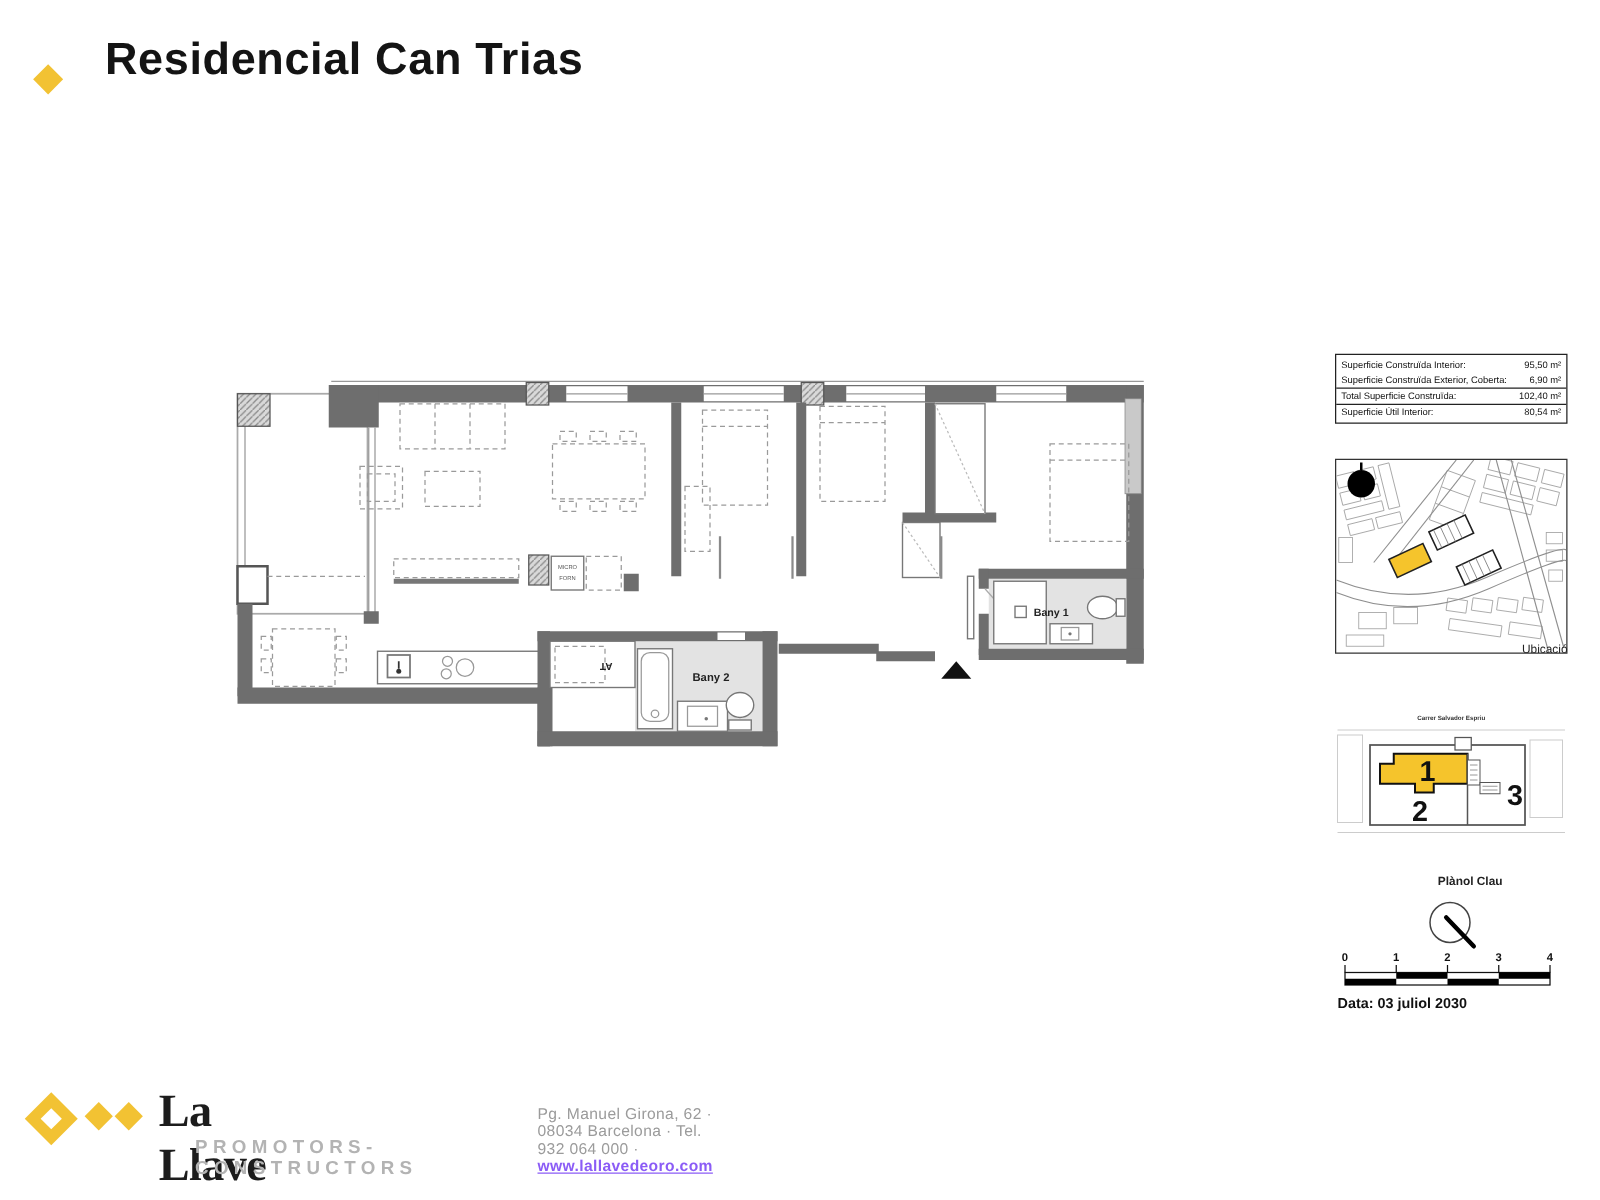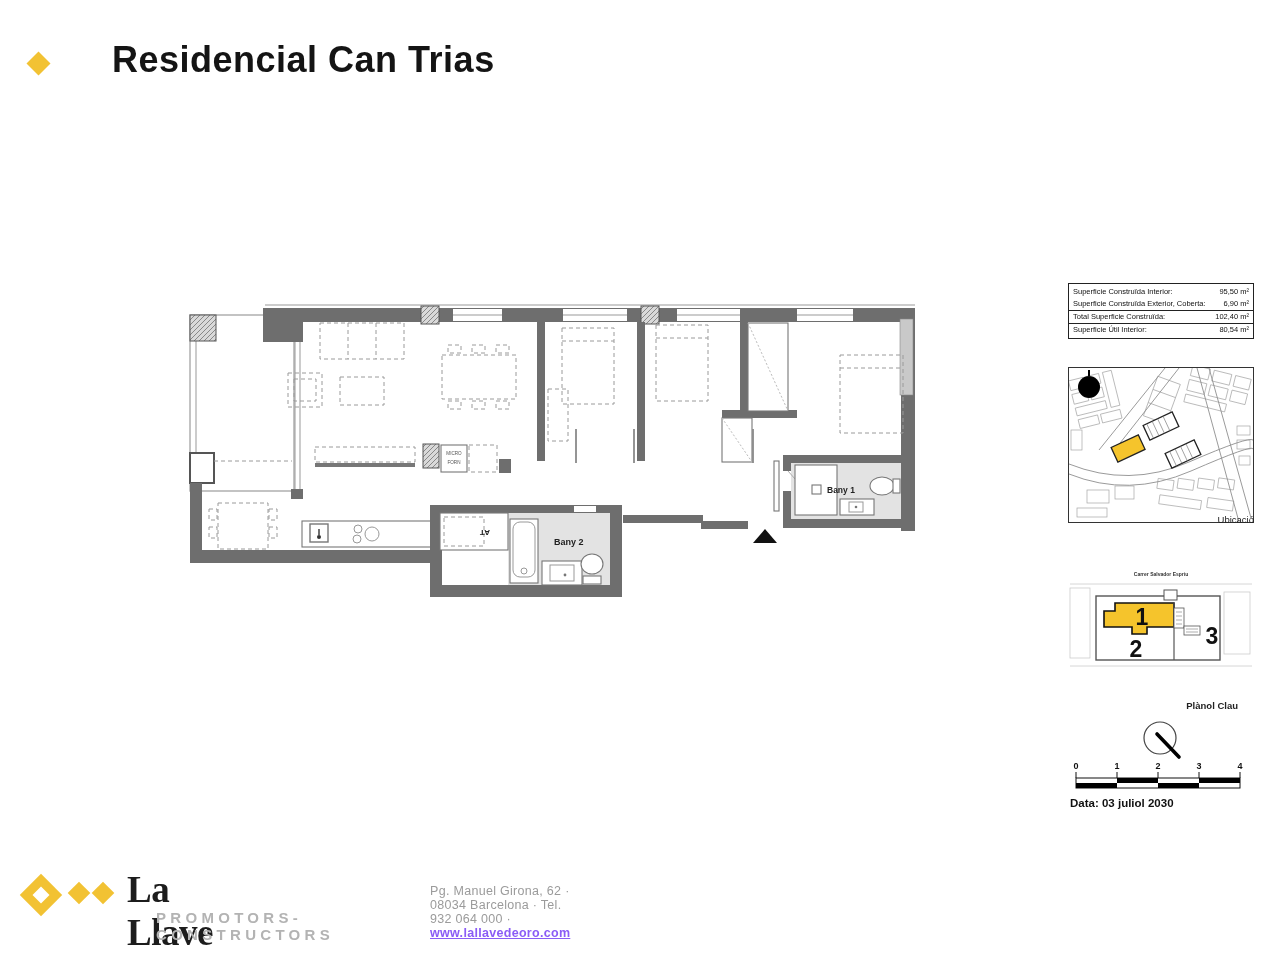--- a/index.html
+++ b/index.html
@@ -44,21 +44,21 @@
   .addr{font-size:12.5px;color:#9b9b9b;font-weight:500;letter-spacing:.3px;}
   .addr b{color:#8b5cf6;text-decoration:underline;}
   text{font-family:"Liberation Sans",sans-serif;}
 </style>
 </head>
 <body>
 
 <div class="page">
 
   <div class="abs title-diamond" style="left:30px;top:55px;"></div>
-  <div class="abs page-title" style="left:84px;top:39px;margin-left:28px;">Residencial Can Trias</div>
+  <div class="abs page-title" style="left:84px;top:26px;">Residencial Can Trias</div>
 
 
   <div class="abs stable" style="left:1068px;top:283px;">
     <div class="row">
         <span>Superficie Construïda Interior:</span>
         <span>95,50 m²</span>
       </div>
     <div class="row sep">
         <span>Superficie Construïda Exterior, Coberta:</span>
         <span>6,90 m²</span>
@@ -168,21 +168,21 @@
         <line x1="108" y1="58" x2="114" y2="58" stroke="#777" stroke-width="0.6"></line>
         <line x1="108" y1="62" x2="114" y2="62" stroke="#777" stroke-width="0.6"></line>
       <rect x="116" y="64" width="16" height="9" fill="#fff" stroke="#555" stroke-width="0.8"></rect>
       <line x1="118" y1="67" x2="130" y2="67" stroke="#777" stroke-width="0.6"></line>
         <line x1="118" y1="70" x2="130" y2="70" stroke="#777" stroke-width="0.6"></line>
       <text x="74" y="63" text-anchor="middle" font-size="23" font-weight="700" fill="#111">1</text>
       <text x="68" y="95" text-anchor="middle" font-size="23" font-weight="700" fill="#111">2</text>
       <text x="144" y="82" text-anchor="middle" font-size="23" font-weight="700" fill="#111">3</text>
     </svg>
   </div>
-  <div class="abs smallcap bold" style="left:1052px;top:700px;">Plànol Clau</div>
+  <div class="abs smallcap bold" style="left:1016px;top:700px;">Plànol Clau</div>
 
   <div class="abs" style="left:1138px;top:718px;">
     <svg width="46" height="44" viewBox="0 0 46 44">
       <circle cx="22" cy="20" r="16" fill="none" stroke="#444" stroke-width="1.2"></circle>
       <line x1="19" y1="16" x2="41" y2="39" stroke="#000" stroke-width="3.6" stroke-linecap="round"></line>
     </svg>
   </div>
 
   <div class="abs" style="left:1070px;top:760px;">
     <svg width="176" height="34" viewBox="0 0 176 34">

